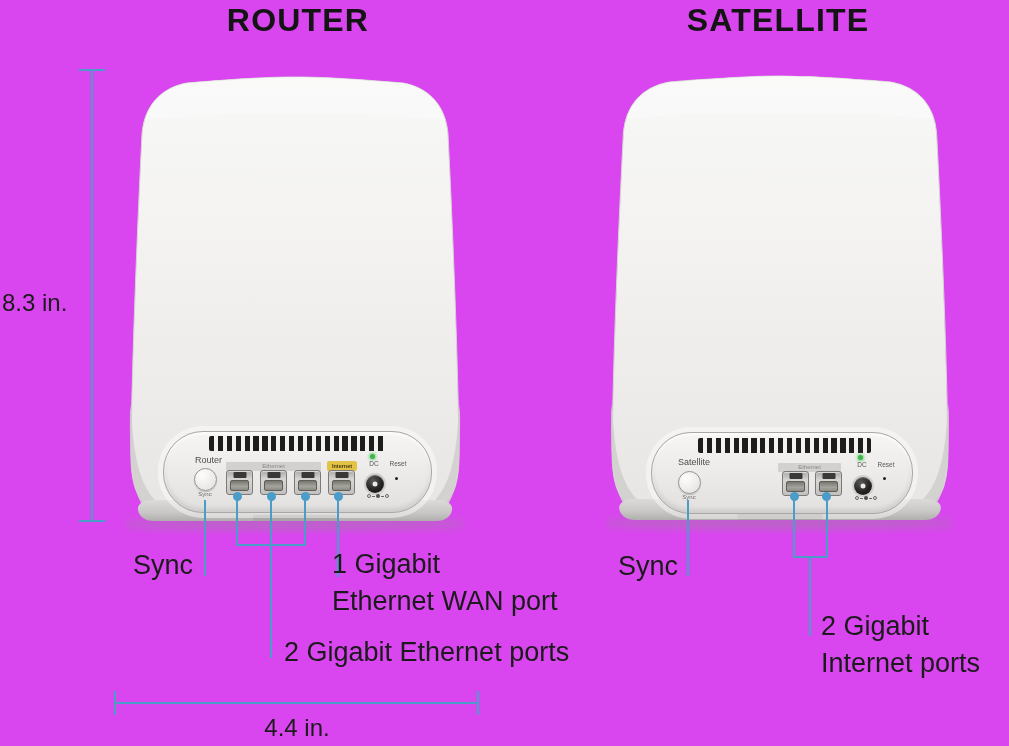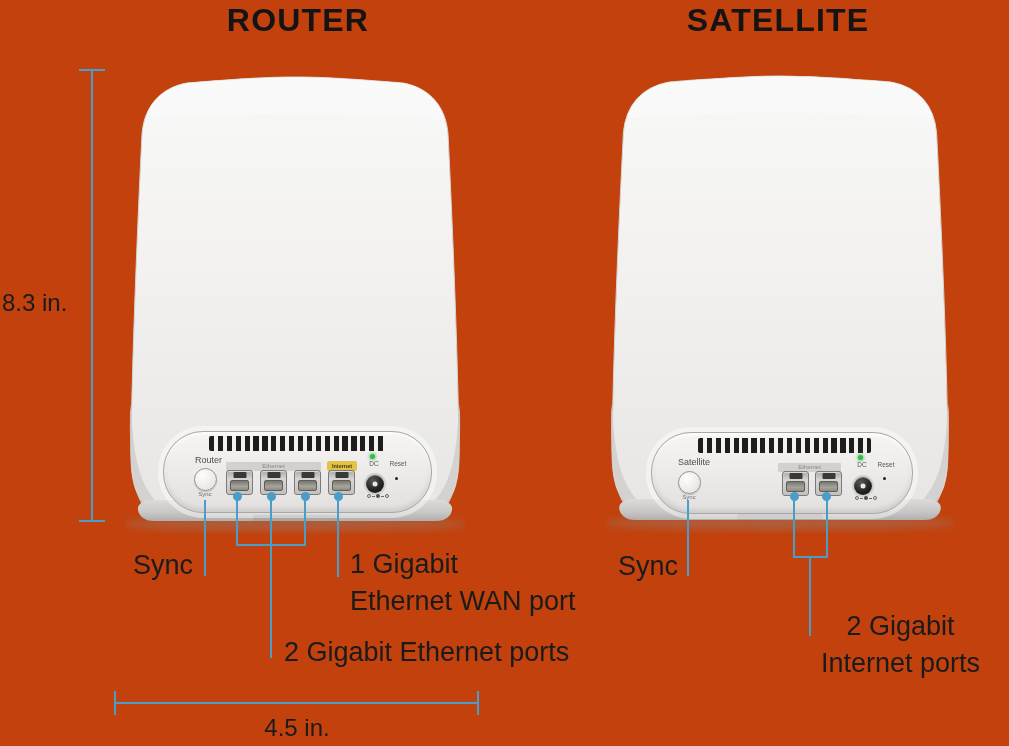--- a/index.html
+++ b/index.html
@@ -1,18 +1,18 @@
 <!DOCTYPE html>
 <html style="--callout-blue: #4A9CC9; --internet-tag-bg: #E3C347; --led-green: #3DB54A;"><head>
 <meta charset="utf-8">
 <style>
   html,body { margin:0; padding:0; background:#ffffff; }
   #stage {
     position:relative; width:1009px; height:746px; overflow:hidden;
-    background:#c2410c; font-family:"Liberation Sans", sans-serif; color:#1c1c1c;
+    background:#d946ef; font-family:"Liberation Sans", sans-serif; color:#1c1c1c;
   }
   .title {
     position:absolute; top:2px; width:280px; text-align:center;
     font-size:32px; font-weight:700; letter-spacing:1.2px; color:#141414;
   }
   .device-svg { position:absolute; }
   .panel {
     position:absolute; height:80px; border-radius:40px;
     background:linear-gradient(180deg,#f6f5f3 0%,#eceae8 55%,#e1e0de 100%);
     border:1px solid #a9a8a6;
@@ -197,41 +197,41 @@
   <div class="cl-dot" style="left:334px; top:492px;"></div>
   <div class="cl-line" style="left:204px; top:500px; height:76px;"></div>
   <div class="cl-line" style="left:236px; top:499px; height:47px;"></div>
   <div class="cl-line" style="left:270px; top:499px; height:159px;"></div>
   <div class="cl-line" style="left:304px; top:499px; height:47px;"></div>
   <div class="cl-line" style="left:337px; top:499px; height:78px;"></div>
   <div class="cl-hline" style="left:236px; top:544px; width:70px;"></div>
   <div class="callout-text" style="left:133px; top:547px;">
     <span>Sync</span>
   </div>
-  <div class="callout-text" style="left:350px; top:546px;">
+  <div class="callout-text" style="left:332px; top:546px;">
     <span>1 Gigabit</span>
     <span>Ethernet WAN port</span>
   </div>
   <div class="callout-text" style="left:284px; top:634px;">
     <span>2 Gigabit Ethernet ports</span>
   </div>
 
   <div class="cl-dot" style="left:790px; top:492px;"></div>
   <div class="cl-dot" style="left:822px; top:492px;"></div>
   <div class="cl-line" style="left:687px; top:500px; height:76px;"></div>
   <div class="cl-line" style="left:793px; top:499px; height:59px;"></div>
   <div class="cl-line" style="left:826px; top:499px; height:59px;"></div>
   <div class="cl-hline" style="left:793px; top:556px; width:35px;"></div>
   <div class="cl-line" style="left:809px; top:558px; height:78px;"></div>
   <div class="callout-text" style="left:618px; top:548px;">
     <span>Sync</span>
   </div>
-  <div class="callout-text" style="left:821px; top:608px;text-align:center;">
+  <div class="callout-text" style="left:821px; top:608px;">
     <span>2 Gigabit</span>
     <span>Internet ports</span>
   </div>
 
   <div class="dim-line-v" style="left:114px; top:691px; height:24px;"></div>
   <div class="dim-line-h" style="left:115px; top:702px; width:363px;"></div>
   <div class="dim-line-v" style="left:477px; top:691px; height:24px;"></div>
-  <div class="dim-text" style="left:197px; top:714px; width:200px; text-align:center;">4.5 in.</div>
+  <div class="dim-text" style="left:197px; top:714px; width:200px; text-align:center;">4.4 in.</div>
 
 </div>
 
 </body></html>

